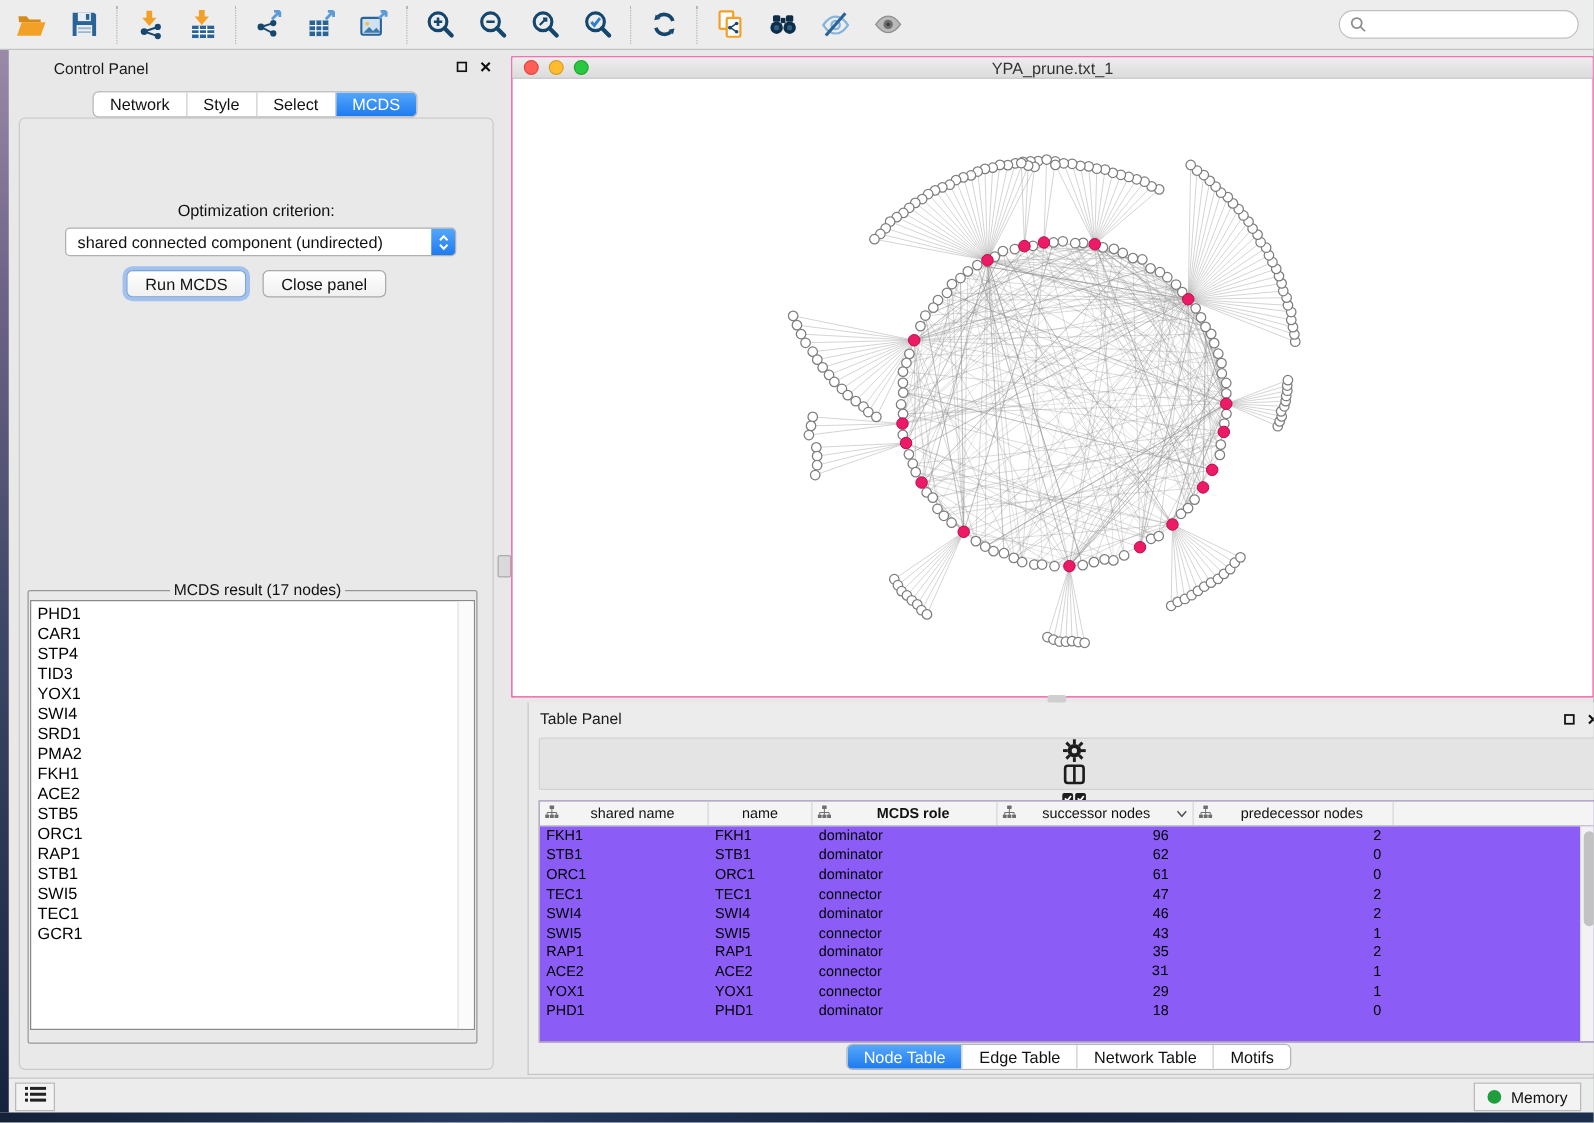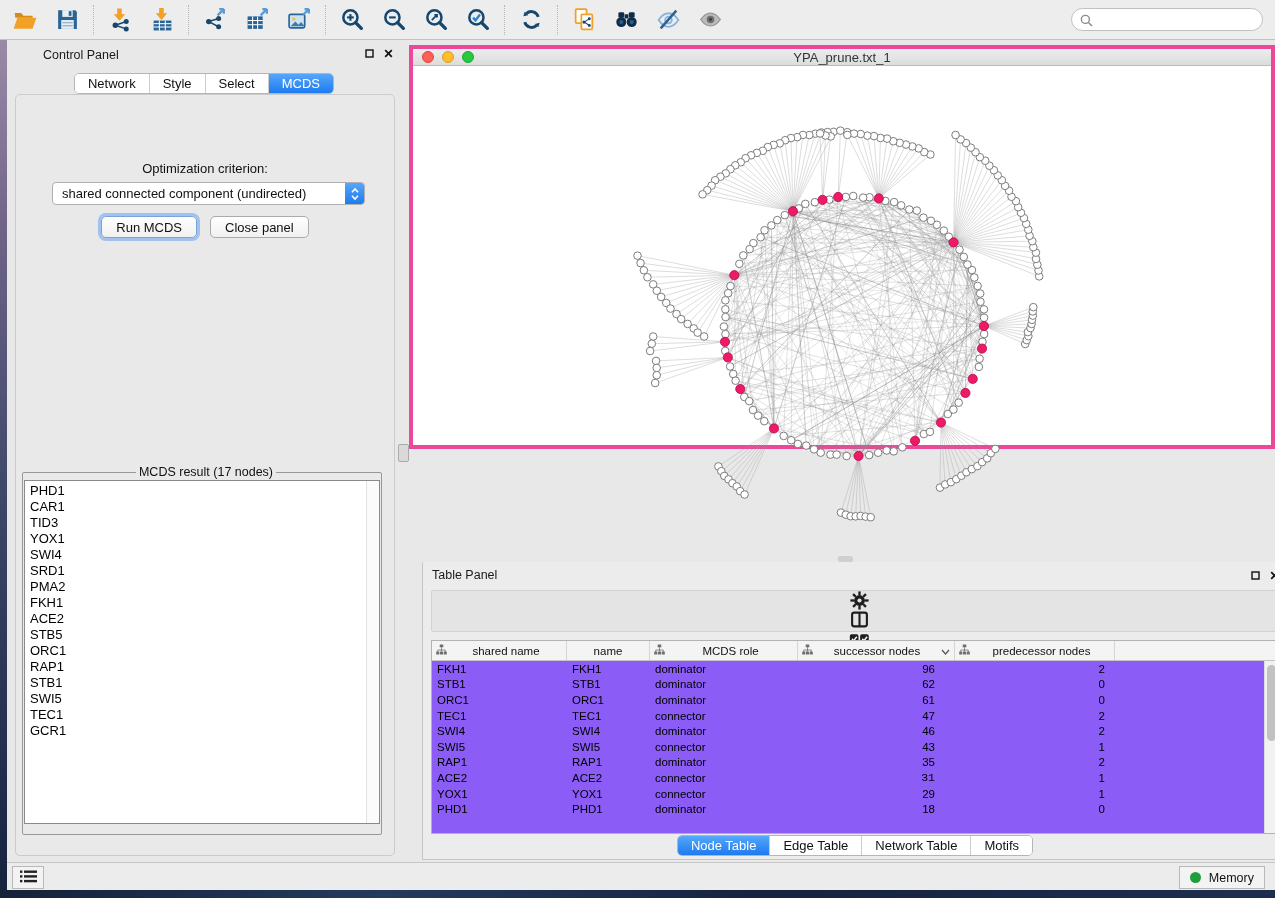--- a/index.html
+++ b/index.html
@@ -55,22 +55,22 @@
   .result-list li { font-size:13px; line-height:16px; color:#000; cursor:default; }
   .rl-track { position:absolute; right:0; top:0; bottom:0; width:13px; background:#fbfbfb; border-left:1px solid #e2e2e2; }
 
   
   .v-split-handle { position:absolute; left:398px; top:444px; width:11px; height:18px; background:#d9d9d9;
     border:1px solid #ababab; border-radius:2px; z-index:4; cursor:col-resize; }
   .h-split-handle { position:absolute; left:838px; top:556px; width:15px; height:6px; background:#cfcfcf;
     border-radius:2px; z-index:4; cursor:row-resize; }
 
   
-  .net-window { position:absolute; left:409px; top:45px; width:866px; height:404px; background:#fff;
-    border:4px solid #ec4899; }
+  .net-window { position:absolute; left:409px; top:45px; width:866px; height:513px; background:#fff;
+    border:1px solid #ec4899; }
   .net-titlebar { position:absolute; left:0; top:0; right:0; height:17px;
     background:linear-gradient(#ededed,#dcdcdc); border-bottom:1px solid #bdbdbd;
     display:flex; align-items:center; }
   .lights { display:flex; gap:8px; padding-left:9px; }
   .light { width:12px; height:12px; border-radius:50%; cursor:pointer; }
   .light.red { background:#ff5f57; border:1px solid #e0443e; }
   .light.yellow { background:#febc2e; border:1px solid #d89e24; }
   .light.green { background:#28c840; border:1px solid #1ea72f; }
   .net-title { position:absolute; left:0; right:0; text-align:center; font-size:13px; color:#333; }
   .net-canvas { position:absolute; left:0; top:17px; width:864px; height:494px; }
@@ -319,20 +319,21 @@
       <div class="btn-row">
         <button class="pbtn focus">Run MCDS</button>
         <button class="pbtn">Close panel</button>
       </div>
       <fieldset class="result-fs">
         <legend>MCDS result (17 nodes)</legend>
         <div class="result-list">
           <ul id="result-list">
               <li>PHD1</li>
               <li>CAR1</li>
+              <li>STP4</li>
               <li>TID3</li>
               <li>YOX1</li>
               <li>SWI4</li>
               <li>SRD1</li>
               <li>PMA2</li>
               <li>FKH1</li>
               <li>ACE2</li>
               <li>STB5</li>
               <li>ORC1</li>
               <li>RAP1</li>
@@ -1152,21 +1153,21 @@
                 </g>
                 <g stroke="#6e6e6e" stroke-width="0.8" fill="none">
                   <path d="M5.5 3.2v1.6M1.75 7.6V6h7.5v1.6M5.5 4.8v2.8"></path>
                 </g>
               </svg></span>
             <span class="lbl">shared name</span>
           </div>
           <div class="th" style="width: 83px;">
             <span class="lbl">name</span>
           </div>
-          <div class="th" style="width: 148px;">
+          <div class="th" style="width: 148px; font-weight: bold;">
             <span><svg viewBox="0 0 11 11" width="11" height="11">
                 <g fill="#6e6e6e">
                   <rect x="3.7" y="0.4" width="3.6" height="2.8" rx="0.5"></rect>
                   <rect x="0.2" y="7.6" width="3.1" height="2.8" rx="0.5"></rect>
                   <rect x="3.95" y="7.6" width="3.1" height="2.8" rx="0.5"></rect>
                   <rect x="7.7" y="7.6" width="3.1" height="2.8" rx="0.5"></rect>
                 </g>
                 <g stroke="#6e6e6e" stroke-width="0.8" fill="none">
                   <path d="M5.5 3.2v1.6M1.75 7.6V6h7.5v1.6M5.5 4.8v2.8"></path>
                 </g>

